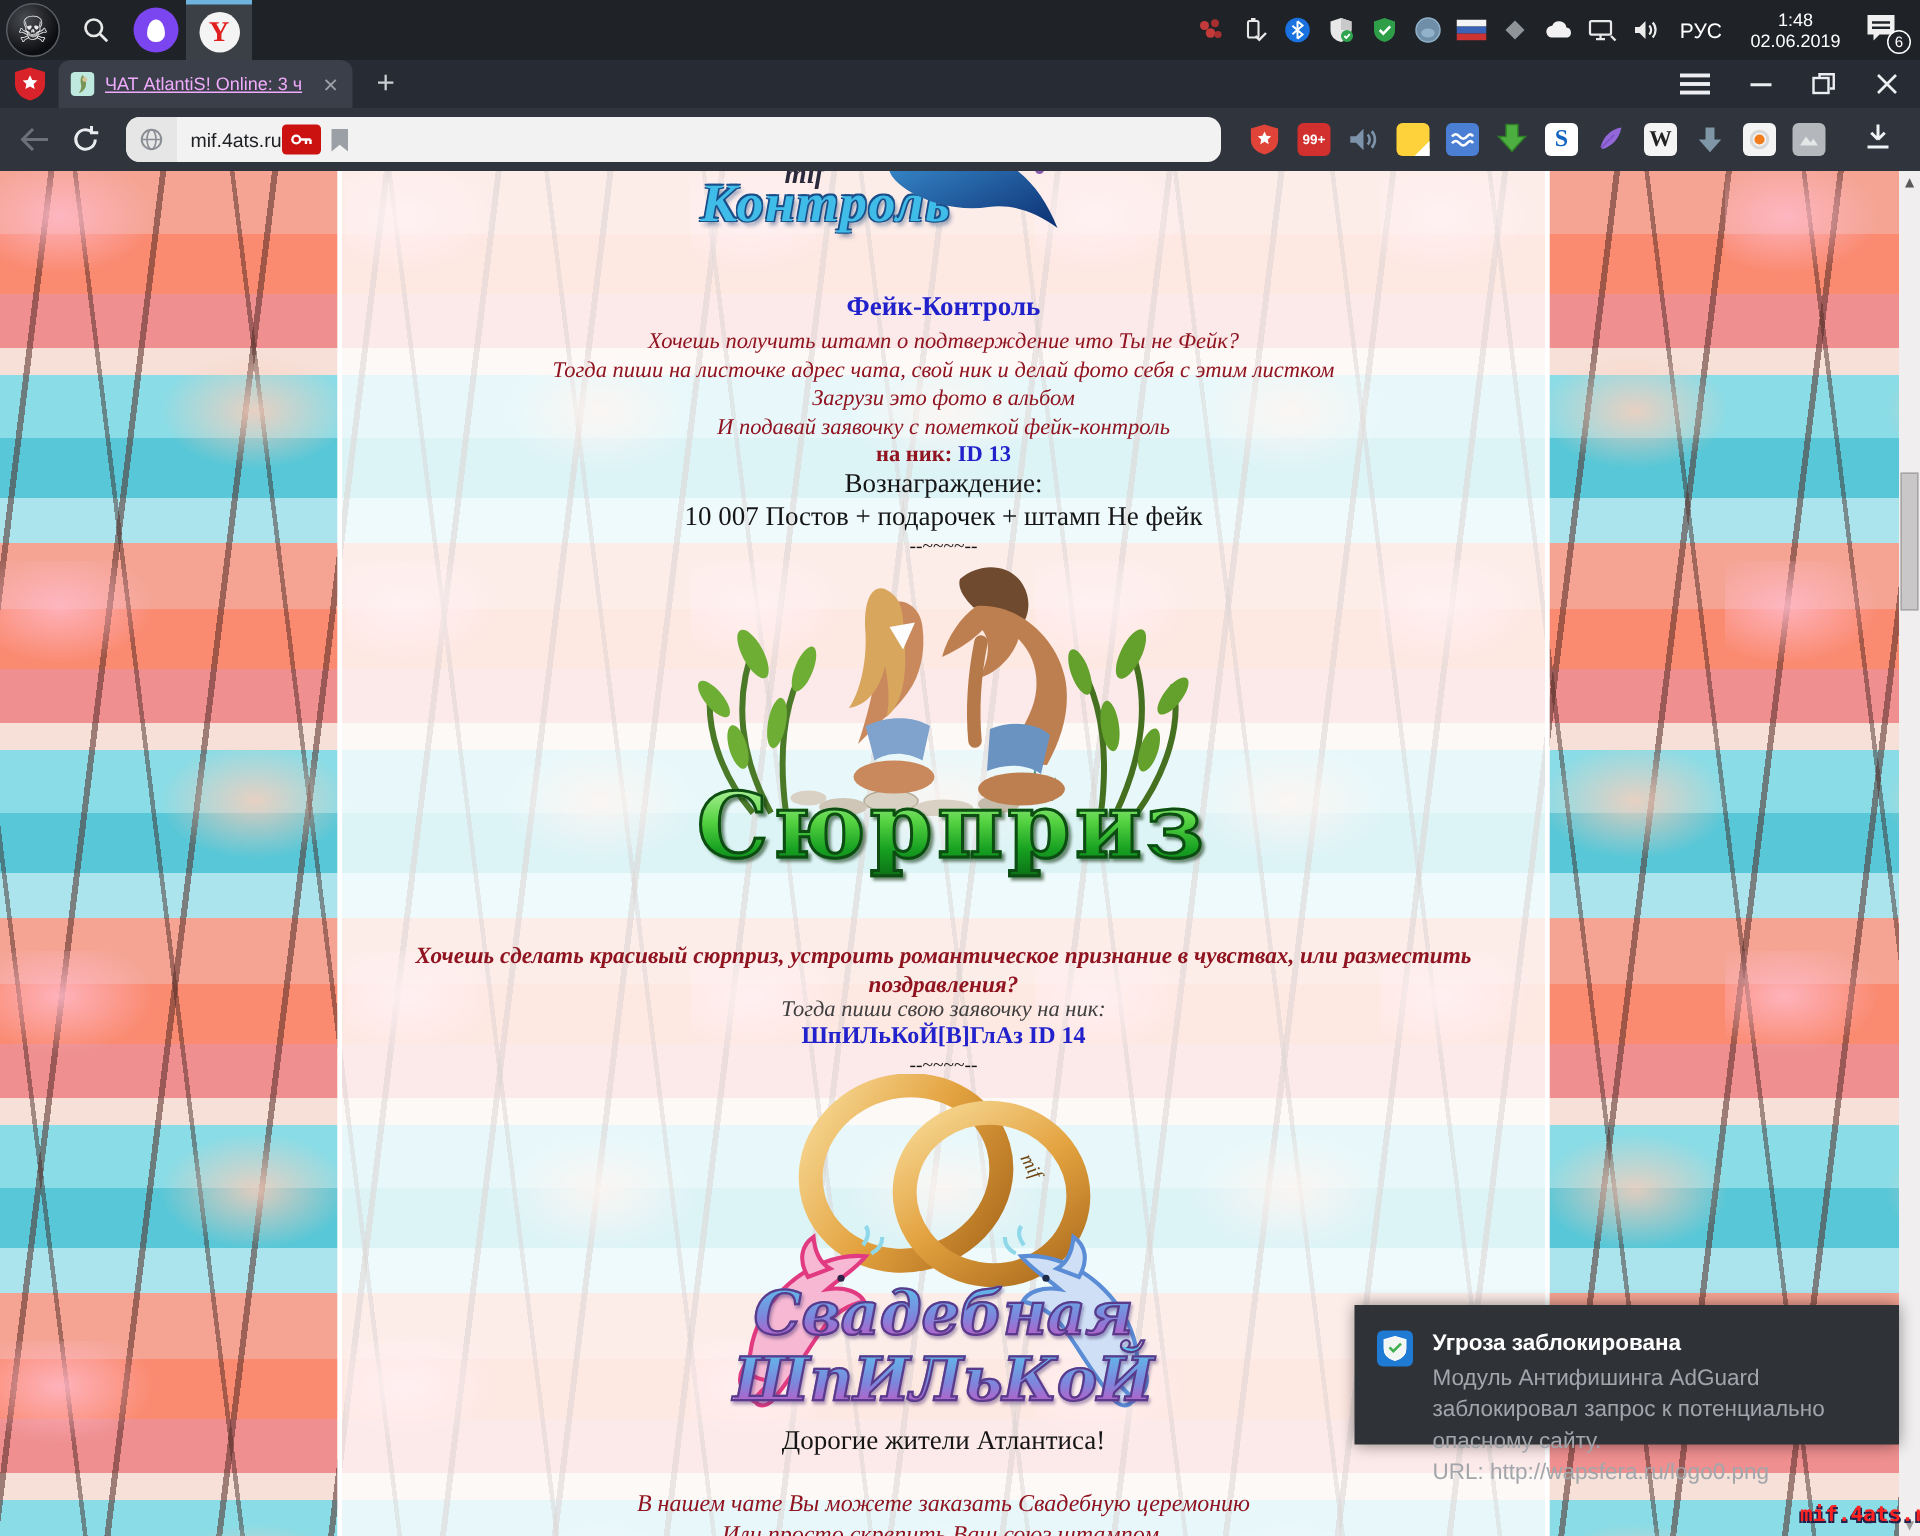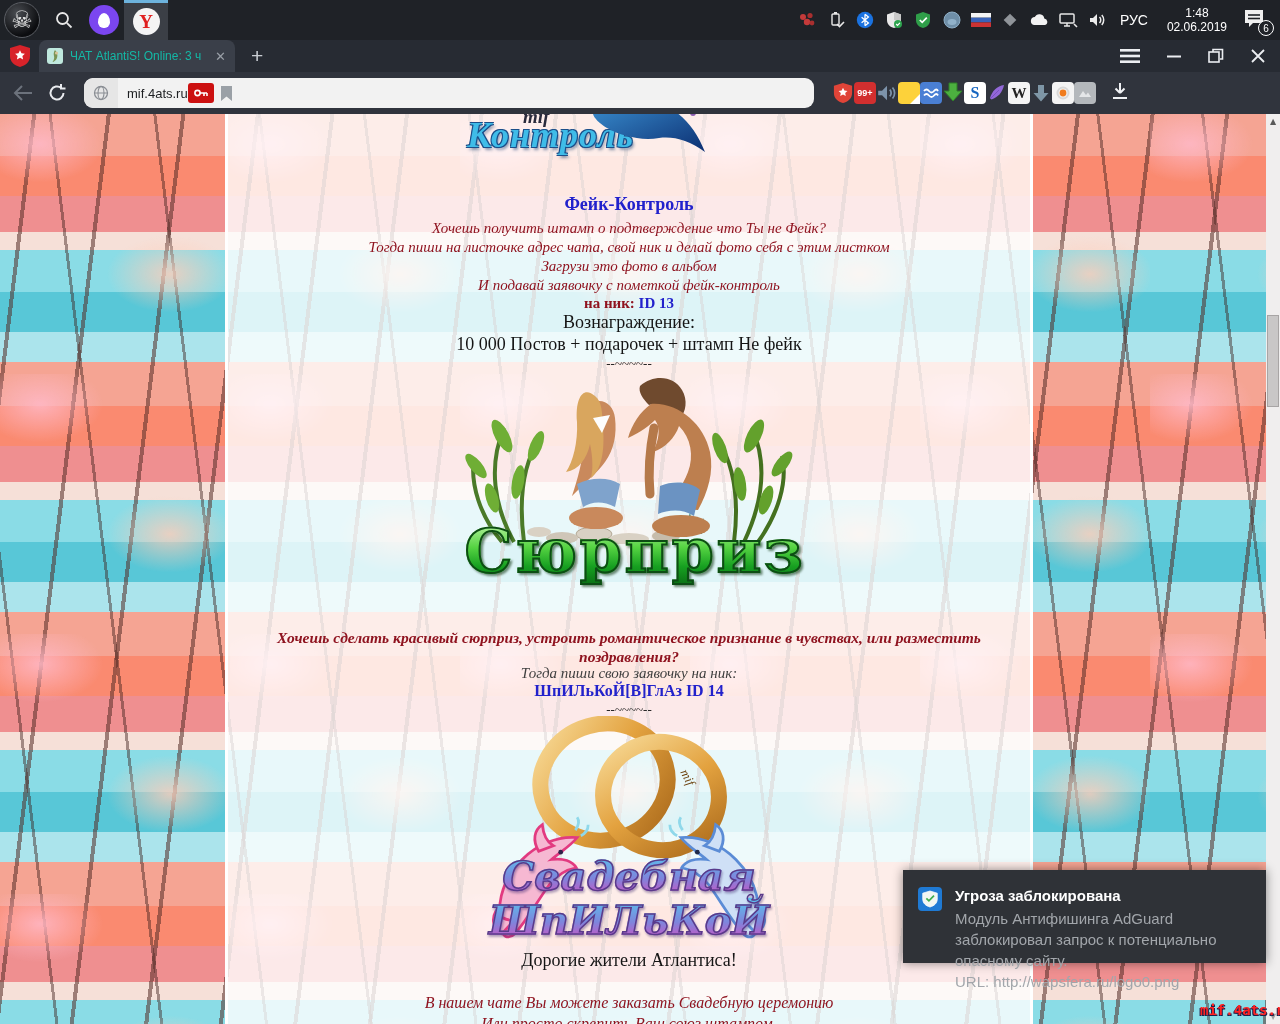--- a/index.html
+++ b/index.html
@@ -21,35 +21,35 @@
   .lang { color:#fff; font-size:14px; padding:0 4px; }
   .clock { color:#fff; font-size:12px; text-align:center; line-height:14px; padding:0 6px; }
   .notif-btn { position:relative; width:30px; height:26px; }
   .badge { position:absolute; right:-2px; bottom:-3px; width:16px; height:16px; border-radius:50%; background:#1f2227; border:1px solid #fff; color:#fff; font-size:10px; display:flex; align-items:center; justify-content:center; }
 
   
   .browser { position:absolute; top:40px; left:0; width:1280px; height:984px; }
   .tabbar { height:32px; background:#272b33; display:flex; align-items:center; }
   .ag-mini { width:22px; height:24px; margin:0 8px 0 9px; }
   .tab { width:196px; height:32px; background:#3a3f49; border-radius:8px 8px 0 0; display:flex; align-items:center; padding:0 8px; gap:7px; }
-  .tab-title { color:#14b8a6; font-size:12px; white-space:nowrap; overflow:hidden; text-overflow:ellipsis; width:138px; }
+  .tab-title { color:#f0abfc; font-size:12px; white-space:nowrap; overflow:hidden; text-overflow:ellipsis; width:138px;text-decoration:underline; }
   .tab-close { color:#9aa0a8; font-size:13px; line-height:13px; }
   .newtab { color:#c9cdd3; font-size:21px; font-weight:300; margin-left:16px; }
   .win-controls { margin-left:auto; display:flex; align-items:center; gap:26px; padding-right:14px; }
   .wc { color:#e8eaee; }
 
   .toolbar { height:42px; background:#30343d; display:flex; align-items:center; padding:0 12px 0 10px; gap:8px; }
   .nav-ico { width:26px; height:26px; display:flex; align-items:center; justify-content:center; }
   .addrbar { width:730px; height:30px; background:#f2f2f2; border-radius:9px; display:flex; align-items:center; overflow:hidden; margin-left:6px; }
   .addr-globe { width:34px; height:30px; background:#e6e6e6; display:flex; align-items:center; justify-content:center; border-radius:9px 0 0 9px; }
   .addr-domain { color:#1d1f22; font-size:13px; margin-left:9px; white-space:nowrap; }
   .addr-title { color:#5b5f66; font-size:13px; margin-left:10px; white-space:nowrap; overflow:hidden; text-overflow:ellipsis; flex:1; }
   .protect { width:26px; height:20px; background:#cc1111; border-radius:3px; margin-right:6px; display:flex; align-items:center; justify-content:center; flex:none; }
   .bkmark { margin-right:10px; flex:none; }
-  .extrow { display:flex; align-items:center; margin-left:10px; }
+  .extrow { display:flex; align-items:center; gap:11px; margin-left:10px; }
   .ext { width:22px; height:22px; border-radius:4px; display:flex; align-items:center; justify-content:center; font-size:12px; font-weight:bold; position:relative; }
   .ext-note { background:#fdd23a; position:relative; }
   .ext-note::after { content:""; position:absolute; right:0; bottom:0; border:5px solid #c9a516; border-color:transparent #fff #fff transparent; }
   .dl-btn { margin-left:14px; }
 
   
   .viewport { position:relative; height:910px; overflow:hidden; }
   .palms { position:absolute; inset:0; right:14px;
     background-color:#7ecfdc;
     background-image:
@@ -374,21 +374,21 @@
       <div class="abs red-it" style="top:124px;">Тогда пиши на листочке адрес чата, свой ник и делай фото себя с этим листком</div>
       <div class="abs red-it" style="top:143px;">Загрузи это фото в альбом</div>
       <div class="abs red-it" style="top:162px;">И подавай заявочку с пометкой фейк-контроль</div>
 
       <div class="abs" style="top:181px; font-size:15px;">
         <span style="color:#8f1420; font-weight:bold;">на ник:</span>
         <span class="blue-b">ID 13</span>
       </div>
 
       <div class="abs blk" style="top:198px; font-size:18px;">Вознаграждение:</div>
-      <div class="abs blk" style="top:220px; font-size:18px;">10 000 Постов + подарочек + штамп Не фейк</div>
+      <div class="abs blk" style="top:220px; font-size:18px;">10 007 Постов + подарочек + штамп Не фейк</div>
       <div class="abs blk" style="top:242px; font-size:13px;">--~~~~--</div>
 
       <div class="abs" style="top:252px;">
         <svg width="370" height="178" viewBox="0 0 370 178" style="display:block; margin:0 auto;">
           <ellipse cx="150" cy="168" rx="18" ry="7" fill="#d9d1c4" stroke="#b2a794" stroke-width="1"></ellipse>
           <ellipse cx="118" cy="172" rx="16" ry="6" fill="#cfc6b8"></ellipse>
             <ellipse cx="185" cy="173" rx="20" ry="6" fill="#d9d1c4"></ellipse>
           <ellipse cx="222" cy="170" rx="14" ry="6" fill="#c6bcab"></ellipse>
             <ellipse cx="95" cy="166" rx="12" ry="5" fill="#d9d1c4"></ellipse>
           <g stroke="#4a7a28" fill="none" stroke-width="4">

